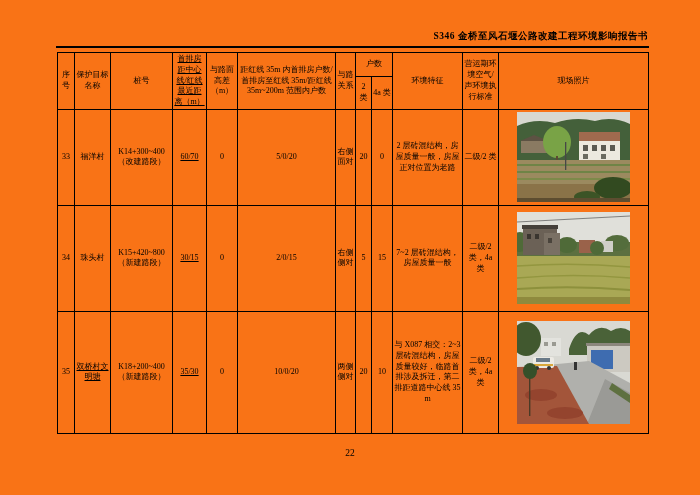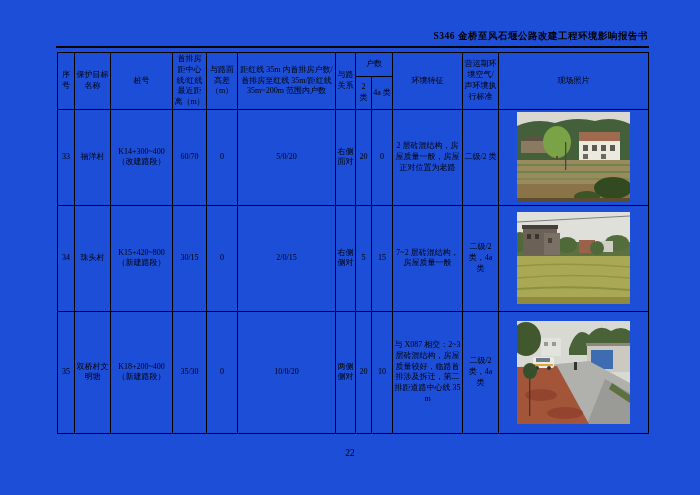--- a/index.html
+++ b/index.html
@@ -1,39 +1,39 @@
 <!DOCTYPE html>
 <html><head>
 <meta charset="utf-8">
 <style>
   html,body{margin:0;padding:0;}
   body{
     width:700px;height:495px;position:relative;background:#ffffff;
     font-family:"Liberation Serif","DejaVu Serif",serif;color:#000;
     -webkit-font-smoothing:antialiased;
   }
-  .page{position:absolute;inset:0;background:#1d4ed8;overflow:hidden;padding-left:8px;}
+  .page{position:absolute;inset:0;background:#f97316;overflow:hidden;padding-left:8px;}
   .doc-header{
     position:absolute;top:30px;left:57px;width:591px;
     text-align:right;font-size:9.5px;font-weight:bold;letter-spacing:.5px;
     white-space:nowrap;
   }
   .header-rule{position:absolute;top:46px;left:56px;width:593px;height:2px;background:#000;}
   table.main{
     position:absolute;top:52px;left:57px;width:591px;
     border-collapse:collapse;table-layout:fixed;
   }
   .main th,.main td{
     border:1px solid #000;padding:1px 1px;
     font-size:8px;font-weight:normal;line-height:1.35;
     text-align:center;vertical-align:middle;overflow:hidden;
     word-break:break-all;
   }
   .main th{font-weight:normal;}
-  .u{}
+  .u{text-decoration:underline;}
   td.photo-cell{padding:2px 0;}
   svg.photo{display:block;margin:0 auto;}
   .page-number{
     position:absolute;top:448px;left:0;width:700px;
     text-align:center;font-size:9.5px;
   }
 </style>
 </head>
 <body>
 

